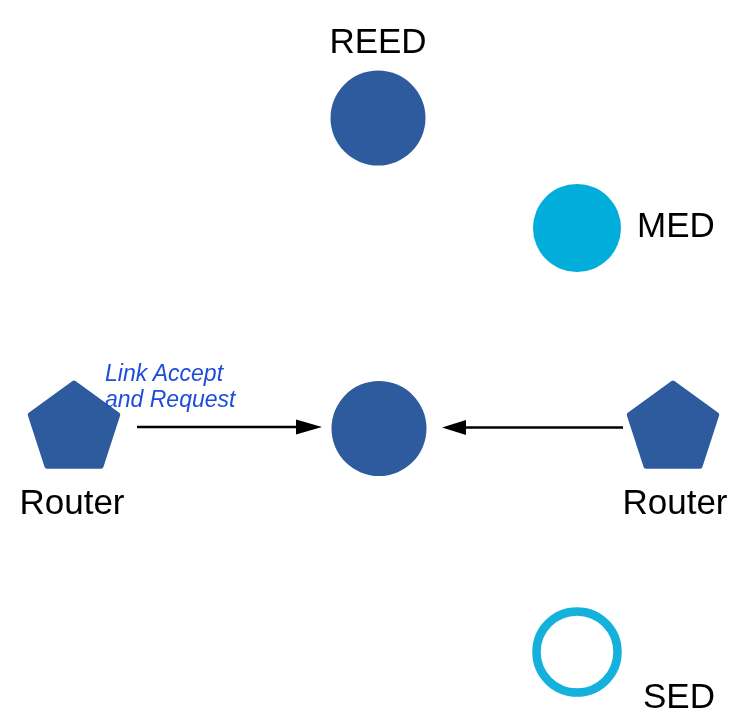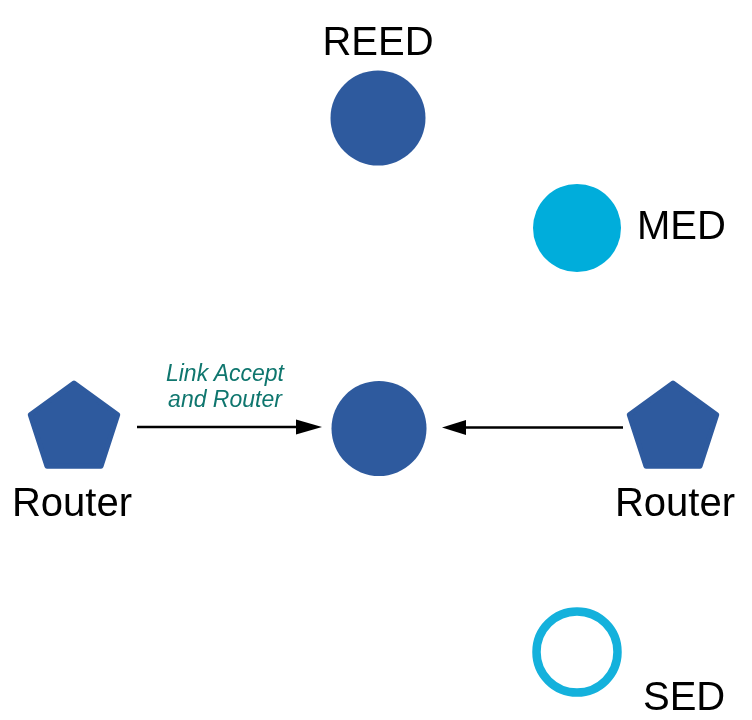--- a/index.html
+++ b/index.html
@@ -16,32 +16,32 @@
     overflow: hidden;
   }
   .canvas svg {
     position: absolute;
     left: 0;
     top: 0;
   }
   .label {
     position: absolute;
     color: #000000;
-    font-size: 40px;
+    font-size: 35px;
     line-height: 38px;
     white-space: nowrap;
   }
   .label.centered { text-align: center; }
   .edge-label {
     position: absolute;
     left: 105px;
     top: 360px;
     width: 240px;
-    text-align: center;
-    color: #0f766e;
+    text-align: left;
+    color: #1d4ed8;
     font-size: 23px;
     line-height: 26px;
     font-style: italic;
   }
   .edge-label div { white-space: nowrap; }
 </style>
 </head>
 <body>
 
 <div class="canvas">
@@ -72,16 +72,16 @@
   <div class="label" style="left:637px; top:206px;">MED</div>
 
   <div class="label centered" style="left:2px; top:483px; width:140px;">Router</div>
 
   <div class="label centered" style="left:605px; top:483px; width:140px;">Router</div>
 
   <div class="label" style="left:643px; top:633px;margin-top:44px;">SED</div>
 
   <div class="edge-label">
     <div>Link Accept</div>
-    <div>and Router</div>
+    <div>and Request</div>
   </div>
 
 </div>
 
 </body></html>

